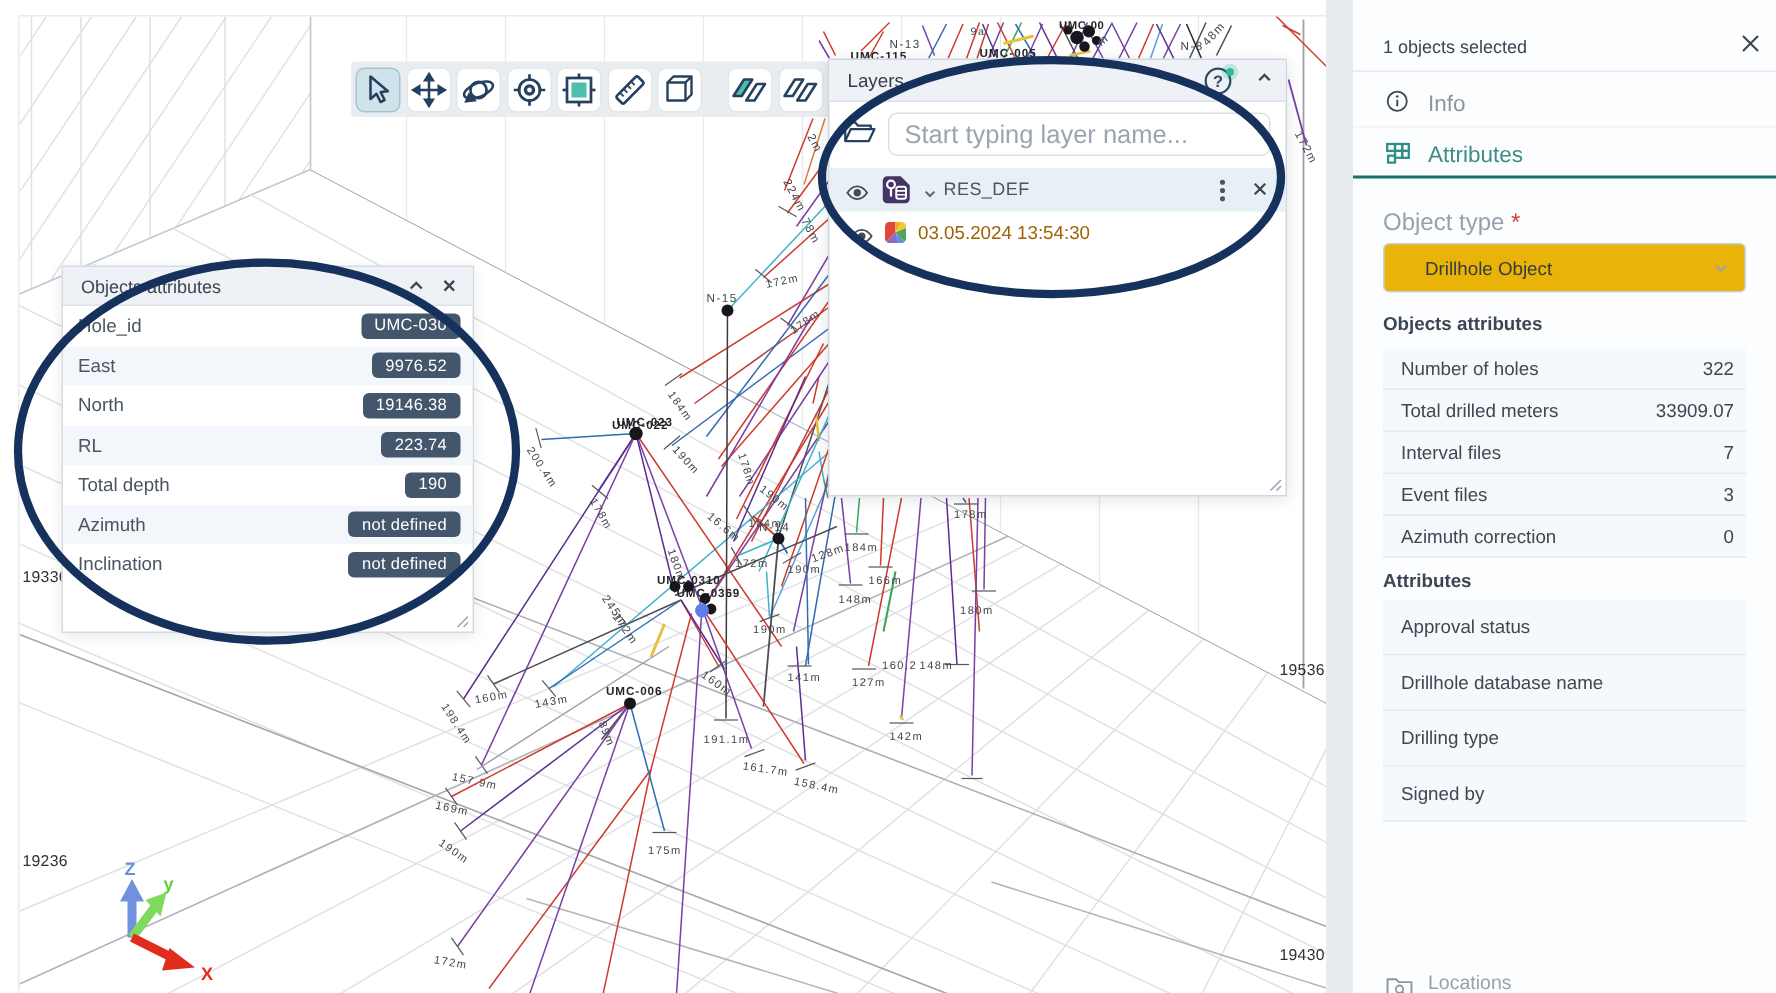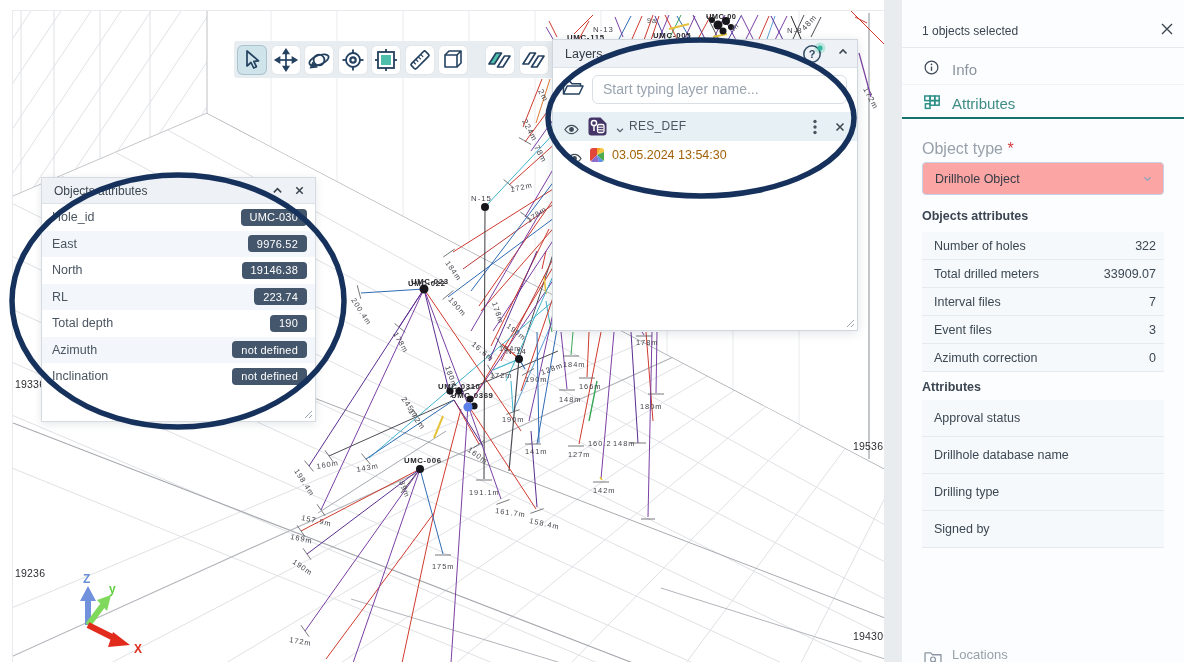--- a/index.html
+++ b/index.html
@@ -25,21 +25,21 @@
  padding:2.5px 9px;letter-spacing:.2px}
 .rsz{position:absolute;right:2px;bottom:2px}
 #layers{position:absolute;left:552px;top:39px;width:306px;height:292px;background:#fff;
  border:1px solid #cfd6dd;box-shadow:0 2px 10px rgba(40,60,80,.14)}
 .lhead{height:28px;background:#eef2f6;border-bottom:1px solid #dde2e8;display:flex;
  align-items:center;justify-content:space-between;padding:0 8px 0 12px;font-size:12.5px;color:#333b44}
 .lhico{display:flex;align-items:center}
 .lsearch{position:absolute;left:0;top:29px;width:100%;height:43px}
 .lfold{position:absolute;left:9px;top:10px}
 .linput{position:absolute;left:39px;top:6px;width:255px;height:29px;border:1px solid #d9dfe5;
- border-radius:6px;font-size:14px;color:#9aa5b1;line-height:27px;padding-left:10px}
+ border-radius:6px;font-size:17px;color:#9aa5b1;line-height:27px;padding-left:10px}
 .lrow{position:absolute;left:0;width:100%;height:29px}
 .lrow.sel{top:72px;background:#e7f1f5}
 .lrow:not(.sel){top:101px}
 .leye{position:absolute;left:11px;top:9px}
 .ldb{position:absolute;left:35px;top:5px}
 .lchev{position:absolute;left:62px;top:9px}
 .lname{position:absolute;left:76px;top:7px;font-size:12px;color:#4a5560;letter-spacing:.3px}
 .lops{position:absolute;right:12px;top:6px;display:flex;align-items:center}
 .lcol{position:absolute;left:37px;top:7px}
 .ldate{position:absolute;left:59px;top:7px;font-size:12.5px;color:#a16207}
@@ -48,23 +48,23 @@
 .shead{position:absolute;left:0;top:0;width:100%;height:48px;border-bottom:1px solid #e6eaee}
 .shead span{position:absolute;left:20px;top:24px;font-size:12px;color:#3a4652}
 .sx{position:absolute;right:10px;top:22px}
 .stab{position:absolute;left:0;width:100%;height:33px}
 .stab:not(.teal){top:52px;border-bottom:1px solid #f0f2f4}
 .stab.teal{top:86px}
 .stico{position:absolute;left:22px;top:8px}
 .stlbl{position:absolute;left:50px;top:9px;font-size:15px;color:#4a5560}
 .tealline{position:absolute;left:0;top:117px;width:100%;height:2px;background:#16726c}
 .sobj{position:absolute;left:20px;top:140px;font-size:16px;color:#98a1ab}
-.sdrop{position:absolute;left:20px;top:162px;width:242px;height:33px;background:#fca5a5;border:1px solid #c5d2e6;
+.sdrop{position:absolute;left:20px;top:162px;width:242px;height:33px;background:#eab308;border:1px solid #c5d2e6;
  border-radius:4px;display:flex;align-items:center;justify-content:space-between;
- padding:0 10px 0 12px;font-size:12.5px;color:#333b44}
+ padding:0 10px 0 27px;font-size:12.5px;color:#333b44}
 .ssec{position:absolute;left:20px;font-size:12.5px;color:#3b4652;font-weight:bold}
 .stable{position:absolute;left:20px;width:242px}
 .srow{height:28px;background:#f6f9fb;border-bottom:1px solid #e4eaef;display:flex;
  align-items:center;justify-content:space-between;padding:0 8px 0 12px}
 .trow{height:37px;background:#f6f9fb;border-bottom:1px solid #e4eaef;display:flex;
  align-items:center;padding:0 12px}
 .sloc{position:absolute;left:0;top:643px;width:100%;height:19px}
 .sloclbl{position:absolute;left:50px;top:4px;font-size:13px;color:#97a1ac}
 #overlay{position:absolute;left:0;top:0;pointer-events:none}
 </style></head>

